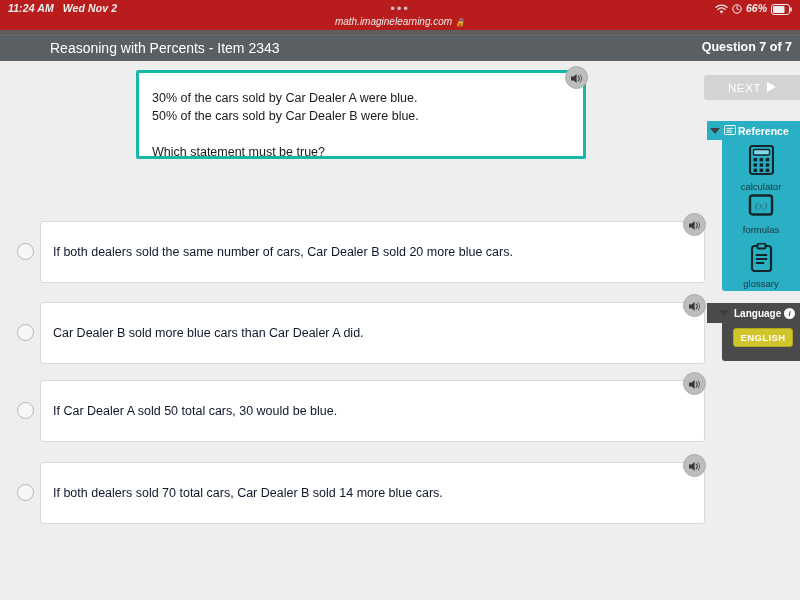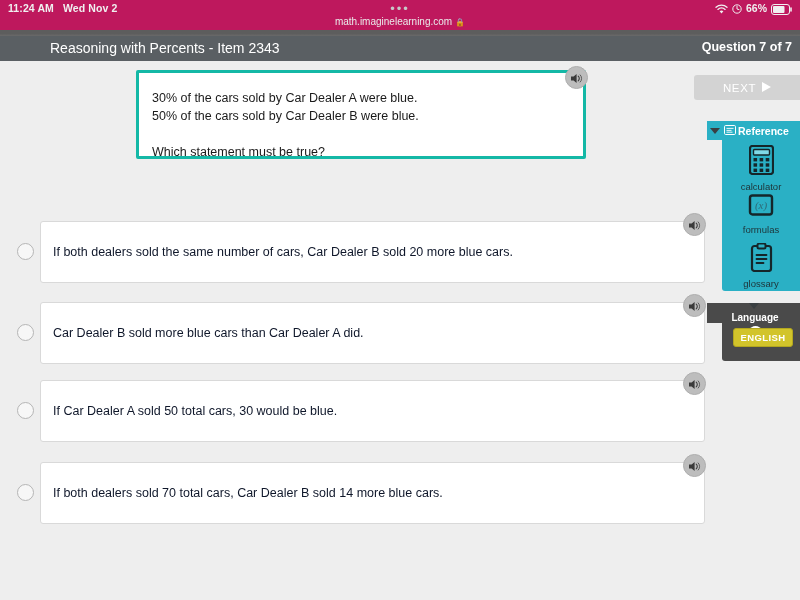--- a/index.html
+++ b/index.html
@@ -7,22 +7,23 @@
     width: 800px; height: 600px;
     font-family: "Liberation Sans", sans-serif;
     overflow: hidden;
     background: #e9e9e9;
   }
 
   
   #chrome {
     position: absolute; top: 0; left: 0;
     width: 800px; height: 36px;
-    background: #be185d;
+    background: #b91c1c;
     color: #f0f0f0;
+    font-style: italic;
   }
   #statusbar-left {
     position: absolute; left: 8px; top: 2px;
     font-size: 10.5px; font-weight: bold;
     letter-spacing: .1px;
     display: flex; gap: 9px; align-items: center;
   }
   #statusbar-right {
     position: absolute; right: 7px; top: 2px;
     font-size: 10.5px; font-weight: bold;
@@ -132,21 +133,21 @@
     position: absolute; left: 12px; top: 23px;
     font-size: 12.5px; color: #0f172a;
   }
   .option-speaker { left: 683px; top: -8px; }
 
   
   #right-rail { position: absolute; right: 0; top: 0; width: 90px; height: 539px; }
 
   #next-button {
     position: absolute; right: 0; top: 14px;
-    width: 106px; height: 25px;
+    width: 96px; height: 25px;
     background: #d3d3d3;
     border-radius: 3px 0 0 3px;
     color: #ffffff;
     font-size: 11.5px; letter-spacing: .6px;
     display: flex; align-items: center; justify-content: center; gap: 6px;
     cursor: pointer;
   }
 
   #reference-panel {
     position: absolute; right: 0; top: 60px;
@@ -189,23 +190,22 @@
     background: #4a4a4a;
     border-radius: 3px 0 0 3px;
   }
   #language-header {
     position: absolute; left: -15px; top: 0;
     width: 93px; height: 20px;
     background: #4a4a4a;
     color: #ffffff;
     font-size: 10px; font-weight: bold;
     display: flex; align-items: center; gap: 3px;
-    padding-left: 3px;
-    cursor: pointer;
-    flex-direction: column;
+    padding-left: 12px;
+    cursor: pointer;
   }
   #info-icon {
     display: inline-flex; align-items: center; justify-content: center;
     width: 11px; height: 11px; border-radius: 50%;
     background: #ffffff; color: #4a4a4a;
     font-size: 8px; font-style: italic; font-weight: bold;
   }
   #language-value {
     position: absolute; left: 11px; top: 25px;
     width: 60px; height: 19px;

